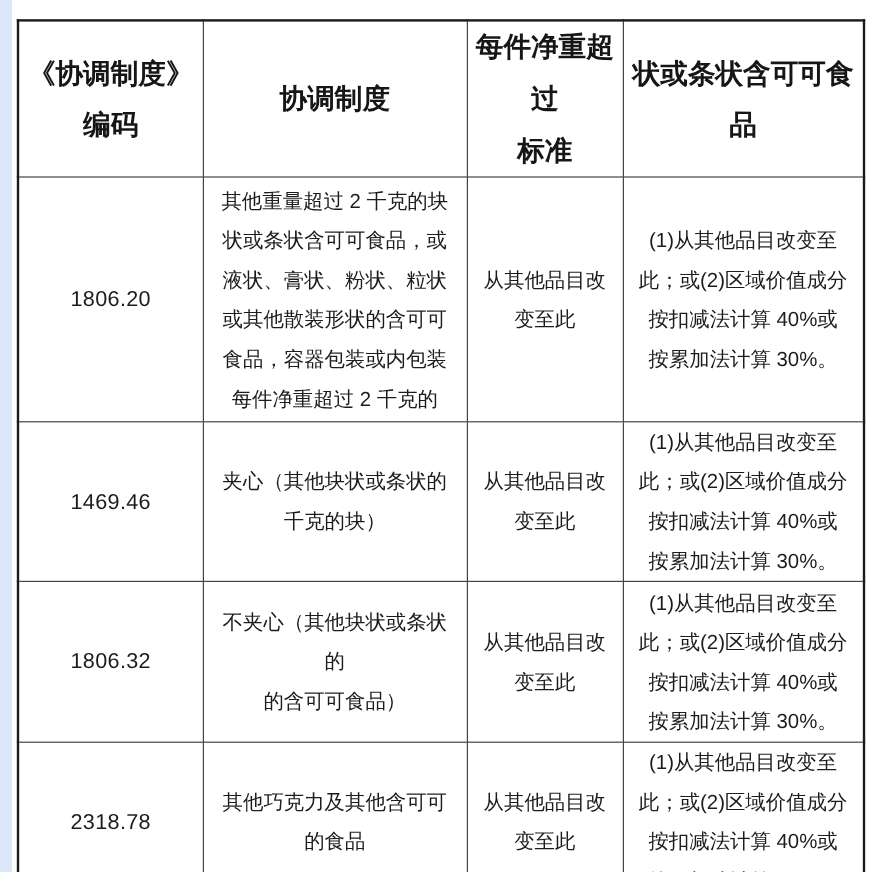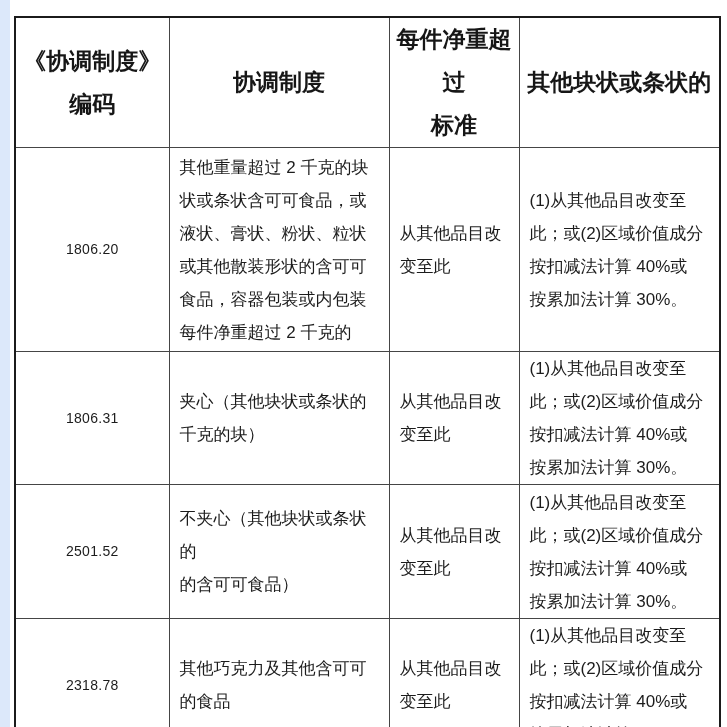--- a/index.html
+++ b/index.html
@@ -39,24 +39,24 @@
     color: #161616;
   }
   .rules-table td {
     font-size: 17px;
     font-weight: 500;
     line-height: 33px;
   }
   td.code-cell {
     text-align: center;
     font-weight: 400;
-    font-size: 14px;
+    font-size: 18px;
     letter-spacing: 0.3px;
   }
-  td.text-cell { padding: 0 10px; text-align: left; }
+  td.text-cell { padding: 0 10px; text-align: center; }
   tr.header-row  { height: 88px; }
   tr.row-0 { height: 204px; }
   tr.row-1 { height: 133px; }
   tr.row-2 { height: 134px; }
   tr.row-3 { height: 133px; }
 </style>
 </head>
 <body>
 
 <div class="page">
@@ -69,52 +69,52 @@
       <col style="width:130px">
       <col style="width:201px">
     </colgroup>
     <thead>
       <tr class="header-row">
         <th>《协调制度》
 编码</th>
         <th>协调制度</th>
         <th>每件净重超过
 标准</th>
-        <th>其他块状或条状的</th>
+        <th>状或条状含可可食品</th>
       </tr>
     </thead>
     <tbody>
       <tr class="row-0">
         <td class="code-cell">1806.20</td>
         <td class="text-cell">其他重量超过 2 千克的块
 状或条状含可可食品，或
 液状、膏状、粉状、粒状
 或其他散装形状的含可可
 食品，容器包装或内包装
 每件净重超过 2 千克的</td>
         <td class="text-cell">从其他品目改
 变至此</td>
         <td class="text-cell">(1)从其他品目改变至
 此；或(2)区域价值成分
 按扣减法计算 40%或
 按累加法计算 30%。</td>
       </tr>
       <tr class="row-1">
-        <td class="code-cell">1806.31</td>
+        <td class="code-cell">1469.46</td>
         <td class="text-cell">夹心（其他块状或条状的
 千克的块）</td>
         <td class="text-cell">从其他品目改
 变至此</td>
         <td class="text-cell">(1)从其他品目改变至
 此；或(2)区域价值成分
 按扣减法计算 40%或
 按累加法计算 30%。</td>
       </tr>
       <tr class="row-2">
-        <td class="code-cell">2501.52</td>
+        <td class="code-cell">1806.32</td>
         <td class="text-cell">不夹心（其他块状或条状的
 的含可可食品）</td>
         <td class="text-cell">从其他品目改
 变至此</td>
         <td class="text-cell">(1)从其他品目改变至
 此；或(2)区域价值成分
 按扣减法计算 40%或
 按累加法计算 30%。</td>
       </tr>
       <tr class="row-3">

